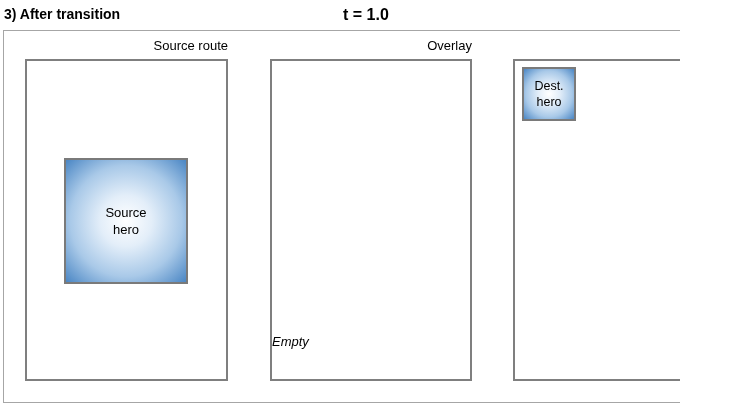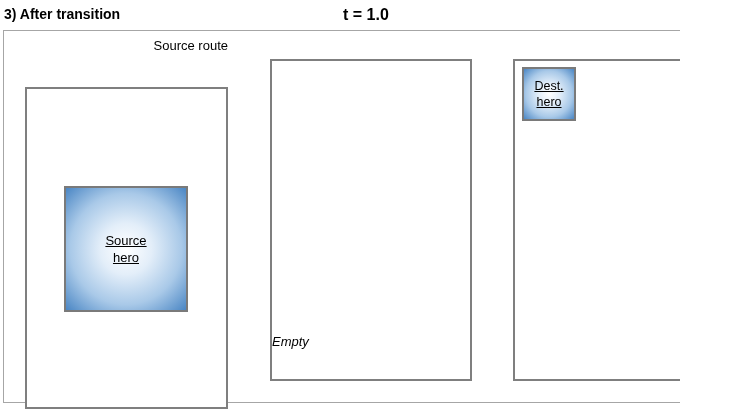--- a/index.html
+++ b/index.html
@@ -57,37 +57,36 @@
   .lbl-overlay     { left: 270px; width: 202px; }
   .lbl-destination { left: 513px; width: 202px; }
   .panel {
     position: absolute;
     top: 59px;
     height: 322px;
     box-sizing: border-box;
     border: 2px solid #7f7f7f;
     background: #ffffff;
   }
-  .panel-source      { left: 25px;  width: 203px; margin-top: 28px; }
+  .panel-source      { left: 25px;  width: 203px; }
   .panel-overlay     { left: 270px; width: 202px; }
   .panel-destination { left: 513px; width: 202px; }
   .hero {
     position: absolute;
     box-sizing: border-box;
     border: 2px solid #7a7a7a;
     background: radial-gradient(circle farthest-corner at 50% 50%,
                 #ffffff 0%, #e3eef9 30%, #a9c9e8 65%, #4a86c4 100%);
     display: flex;
     align-items: center;
     justify-content: center;
     text-align: center;
     font-size: 13px;
     line-height: 17px;
     white-space: pre-line;
-    text-decoration: underline;
   }
   .source-hero {
     left: 37px;
     top: 97px;
     width: 124px;
     height: 126px;
   }
   .dest-hero {
     left: 7px;
     top: 6px;
@@ -113,20 +112,21 @@
 <div class="stage">
 
   <div class="title">3) After transition</div>
 
   <div class="time">t = 1.0</div>
 
   <div class="outer-frame"></div>
 
   <div class="panel-label lbl-source">Source route</div>
 
+  <div class="panel-label lbl-overlay">Overlay</div>
 
 
   <div class="panel panel-source">
     <div class="hero source-hero">
       <span>Source
 hero</span>
     </div>
   </div>
 
   <div class="panel panel-overlay">

